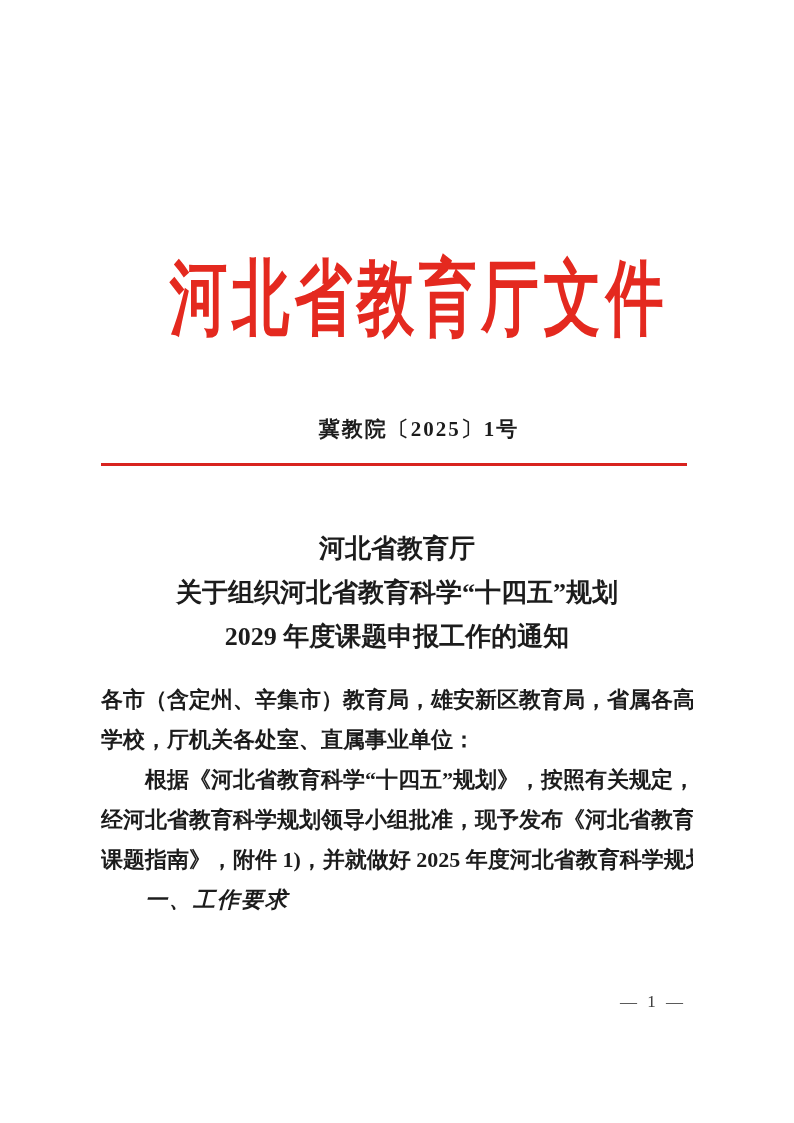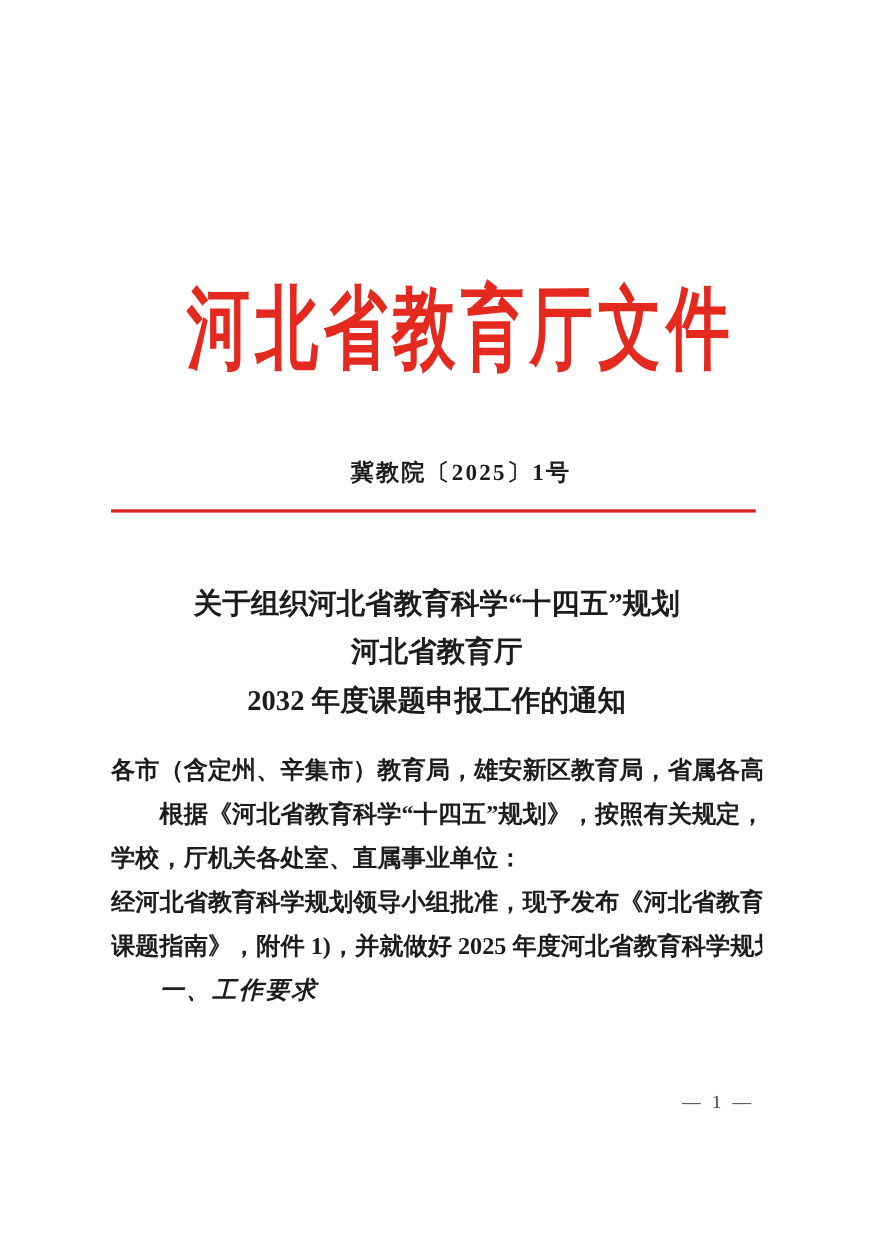--- a/index.html
+++ b/index.html
@@ -118,29 +118,29 @@
 
   <div class="red-header">
     <span class="scale">河北省教育厅文件</span>
   </div>
 
   <div class="doc-number">冀教院〔2025〕1号</div>
 
   <div class="red-rule"></div>
 
   <div class="doc-title">
+    <div>河北省教育厅</div>
     <div>关于组织河北省教育科学“十四五”规划</div>
-    <div>河北省教育厅</div>
-    <div>2032 年度课题申报工作的通知</div>
+    <div>2029 年度课题申报工作的通知</div>
   </div>
 
   <div class="body-block">
     <div class="body-line full">各市（含定州、辛集市）教育局，雄安新区教育局，省属各高等</div>
+    <div class="body-line">学校，厅机关各处室、直属事业单位：</div>
     <div class="body-line full indent">根据《河北省教育科学“十四五”规划》，按照有关规定，</div>
-    <div class="body-line">学校，厅机关各处室、直属事业单位：</div>
     <div class="body-line full">经河北省教育科学规划领导小组批准，现予发布《河北省教育科</div>
     <div class="body-line full">课题指南》，附件 1)，并就做好 2025 年度河北省教育科学规划</div>
     <div class="body-line indent heading">一、工作要求</div>
   </div>
 
   <div class="page-number">— 1 —</div>
 
 </div>
 
 </body></html>

